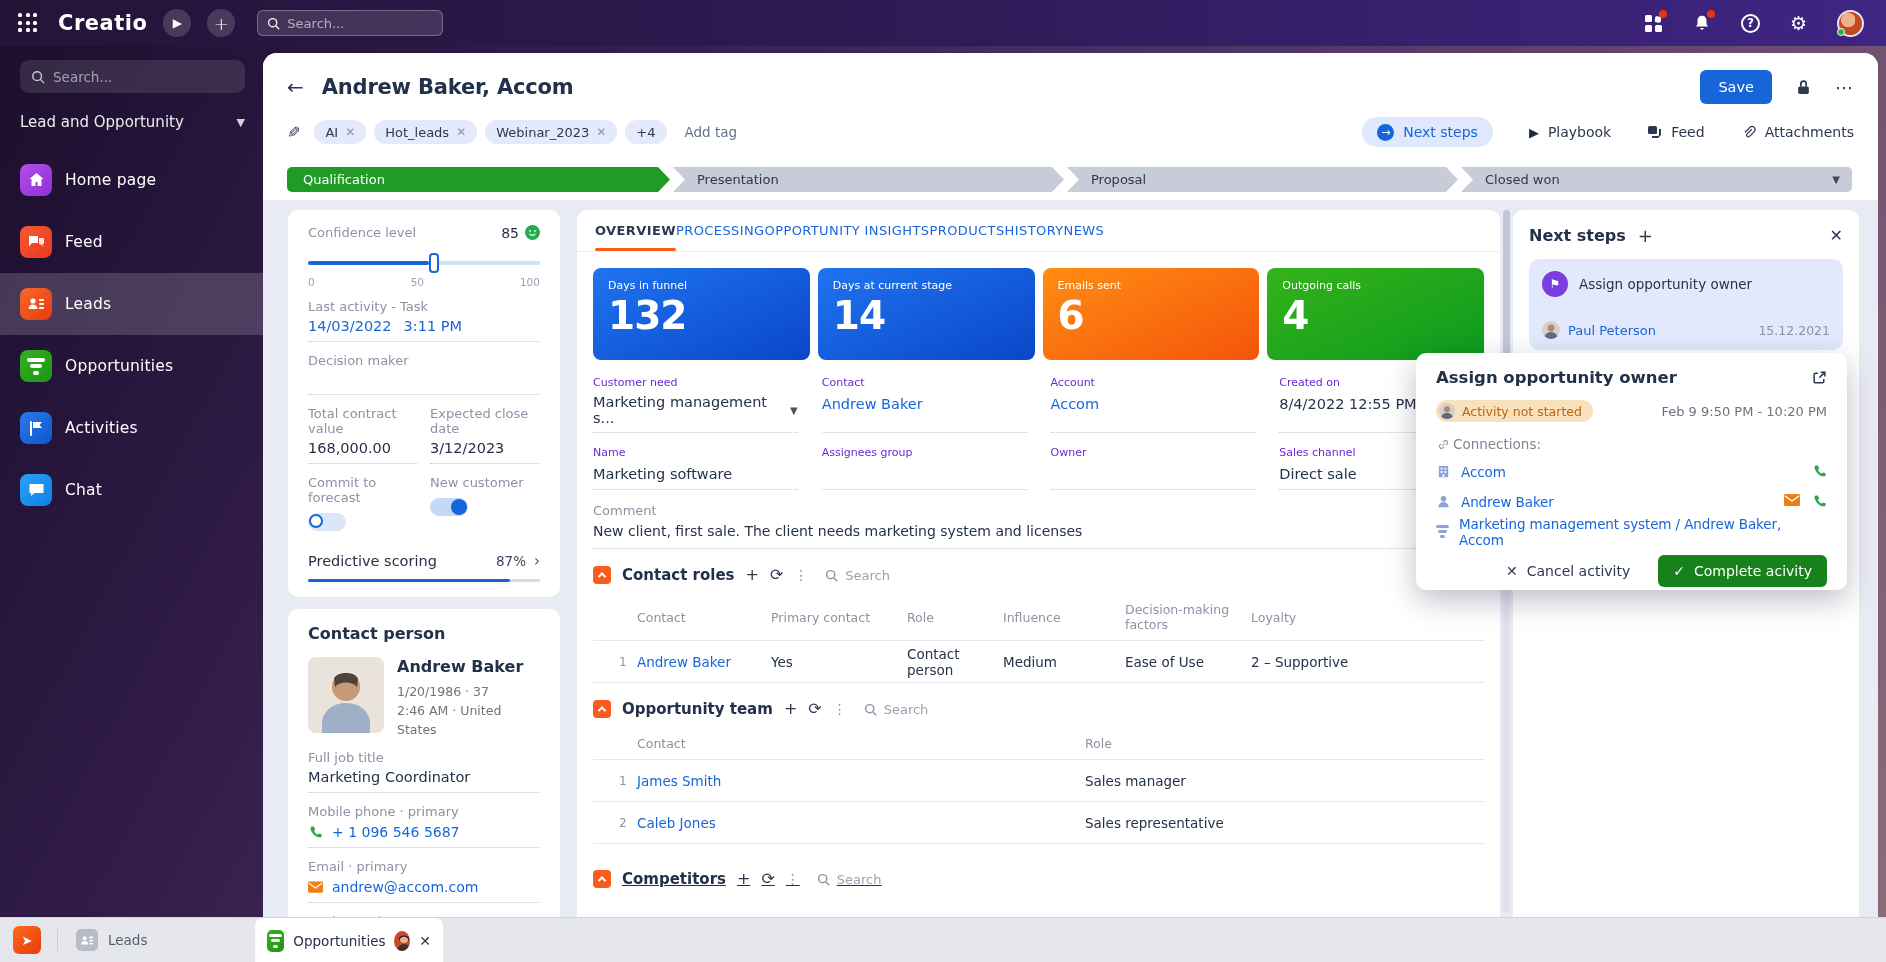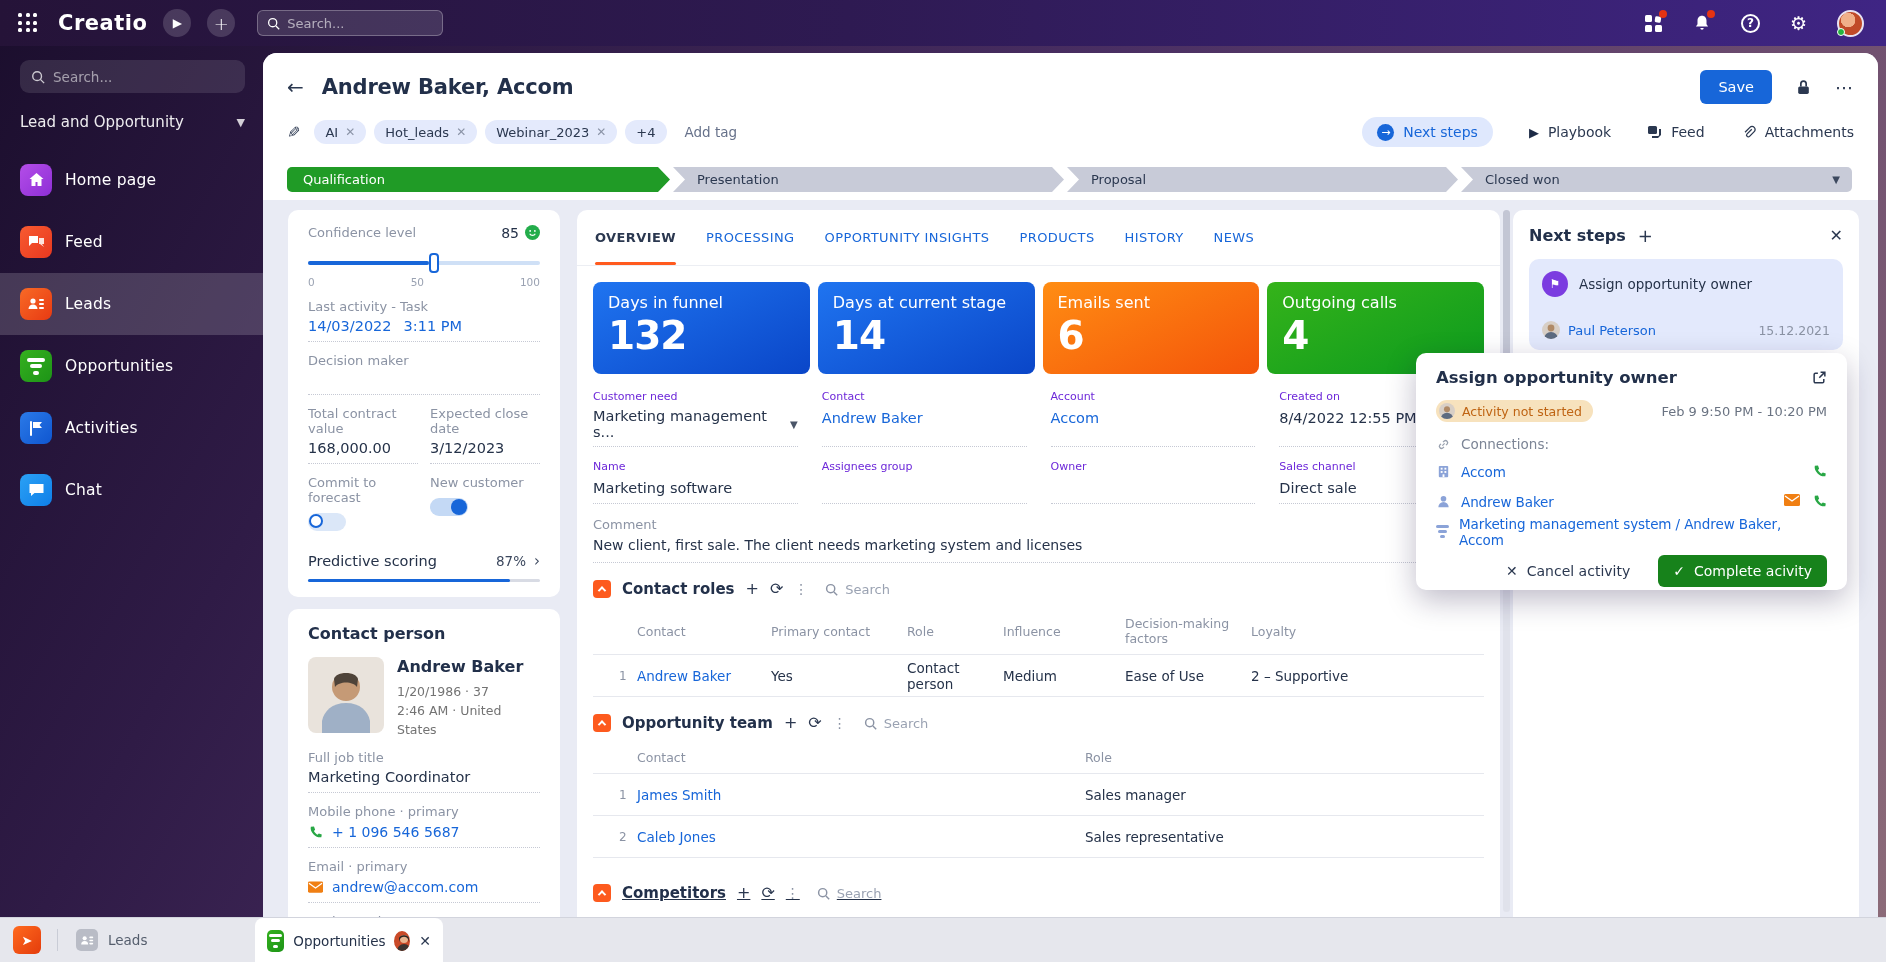--- a/index.html
+++ b/index.html
@@ -116,27 +116,27 @@
   .contact-card { margin-top:12px; height:372px; overflow:hidden; }
   .cc-title { font-size:16px; font-weight:700; color:#22304a; }
   .cc-top { display:flex; margin-top:14px; }
   .cc-photo { width:76px; height:76px; border-radius:8px; overflow:hidden; flex:0 0 auto; }
   .cc-info { margin-left:13px; }
   .cc-name { font-size:16px; font-weight:700; color:#22304a; }
   .cc-sub { font-size:12.5px; color:#737373; margin-top:6px; line-height:19px; }
   .icon-row { display:flex; align-items:center; gap:9px; margin-top:5px; font-size:14px; }
   
   .col-center { position:absolute; left:314px; top:10px; width:923px; bottom:0; background:#fff; border-radius:10px; overflow:hidden; }
-  .tabs { height:56px; display:flex; align-items:center; gap:30px; padding:0 18px; border-bottom:1px solid #eceef3; }
+  .tabs { height:42px; display:flex; align-items:center; padding:0 18px; border-bottom:1px solid #eceef3; }
   .tab { font-size:13px; letter-spacing:.4px; color:#1766d9; cursor:pointer; height:100%; display:flex; align-items:center; position:relative; }
   .tab.active { color:#2b3850; font-weight:700; }
   .tab.active::after { content:""; position:absolute; left:0; right:0; bottom:0; height:3px; background:#ff5a1e; border-radius:2px; }
   .kpis { display:grid; grid-template-columns:repeat(4,1fr); gap:8px; margin:16px 16px 0; }
   .kpi { height:92px; border-radius:8px; padding:11px 15px; color:#fff; cursor:pointer;}
-  .kpi .kl { font-size:16px; }
+  .kpi .kl { font-size:11px; }
   .kpi .kv { font-size:39px; font-weight:700; margin-top:1px; letter-spacing:-1px;}
   .kpi.blue { background:linear-gradient(155deg,#1f74f0,#0a46c8); }
   .kpi.orange { background:linear-gradient(155deg,#ff8d13,#f4540a); }
   .kpi.green { background:linear-gradient(155deg,#35b31a,#0c9a1e); }
   .fields { display:grid; grid-template-columns:repeat(4,1fr); column-gap:24px; margin:16px 16px 0; }
   .field { padding-bottom:6px; border-bottom:1px dotted #c6c9d4; margin-bottom:13px; }
   .field .fl { font-size:11px; color:#6d28d9; }
   .field .fv { font-size:14.5px; color:#253249; margin-top:5px; min-height:19px; display:flex; align-items:center; }
   .field .fv .caret { margin-left:auto; font-size:10px; color:#4a5568; }
   .comment { margin:0 16px; padding-bottom:9px; border-bottom:1px dotted #c6c9d4; }
@@ -177,21 +177,21 @@
   
   .popup { position:absolute; left:1416px; top:353px; width:431px; height:237px; background:#fff; border-radius:10px;
     box-shadow:0 10px 30px rgba(25,16,60,.28); z-index:55; padding:15px 20px 0; }
   .pp-title-row { display:flex; align-items:center; }
   .pp-title { font-size:16.5px; font-weight:700; color:#22304a; }
   .pp-open { margin-left:auto; cursor:pointer; display:flex; }
   .pp-status-row { display:flex; align-items:center; margin-top:13px; }
   .badge { display:flex; align-items:center; gap:7px; background:#f7e2bd; border-radius:11px; height:22px; padding:0 11px 0 3px; }
   .badge span { font-size:12.5px; color:#bf6413; }
   .pp-time { margin-left:auto; font-size:13px; color:#6a7382; }
-  .pp-conn { display:flex; align-items:center; gap:10px; margin-top:14px; color:#7c8596; font-size:13.5px; }
+  .pp-conn { display:flex; align-items:center; gap:2px; margin-top:14px; color:#7c8596; font-size:13.5px; }
   .pp-row { display:flex; align-items:center; gap:10px; margin-top:9px; height:21px; }
   .pp-row .lnk { font-size:13.5px; color:#1766d9; cursor:pointer; letter-spacing:-.1px;}
   .pp-row .ricons { margin-left:auto; display:flex; gap:12px; }
   .pp-btns { display:flex; align-items:center; justify-content:flex-end; gap:28px; margin-top:13px; }
   .btn-cancel { display:flex; align-items:center; gap:9px; font-size:14px; color:#2b3850; background:none; border:none; font-family:inherit; cursor:pointer;}
   .btn-complete { display:flex; align-items:center; gap:9px; font-size:14px; color:#fff; background:#17821b; border:none; border-radius:6px; height:32px; padding:0 15px; font-family:inherit; cursor:pointer;}
   .bfunnel i { background:#8ba3d8; height:2.5px; }
   .bfunnel i:nth-child(1){width:13px;} .bfunnel i:nth-child(2){width:9px;} .bfunnel i:nth-child(3){width:5px;}
   
   .taskbar { position:absolute; left:0; bottom:0; width:1886px; height:45px; background:#e6e7ed; border-top:1px solid #d2d4dd; z-index:60; display:flex; align-items:center;}

